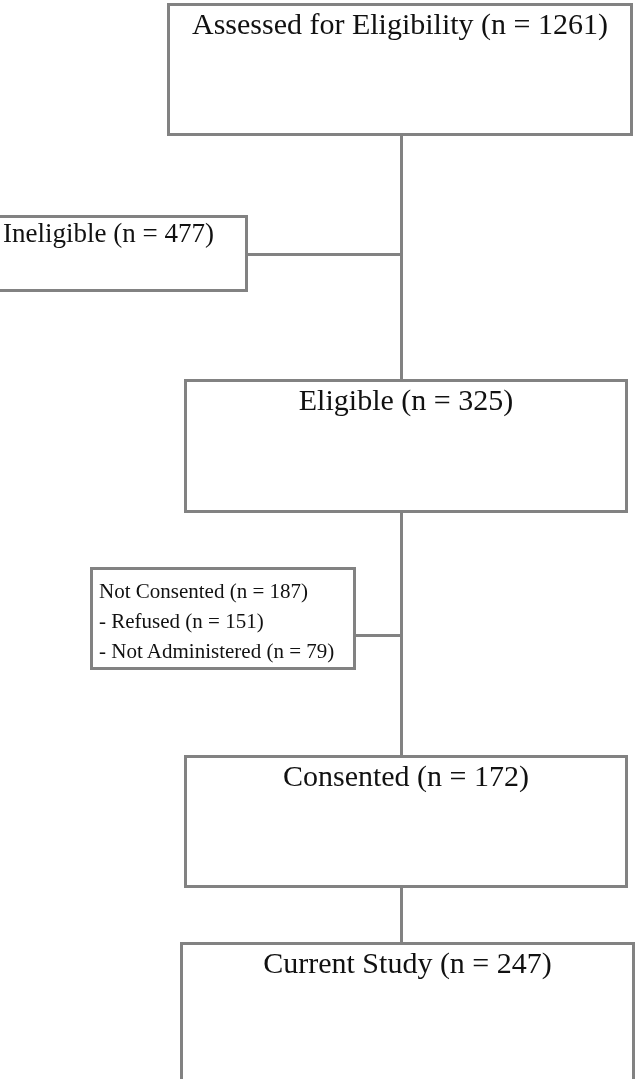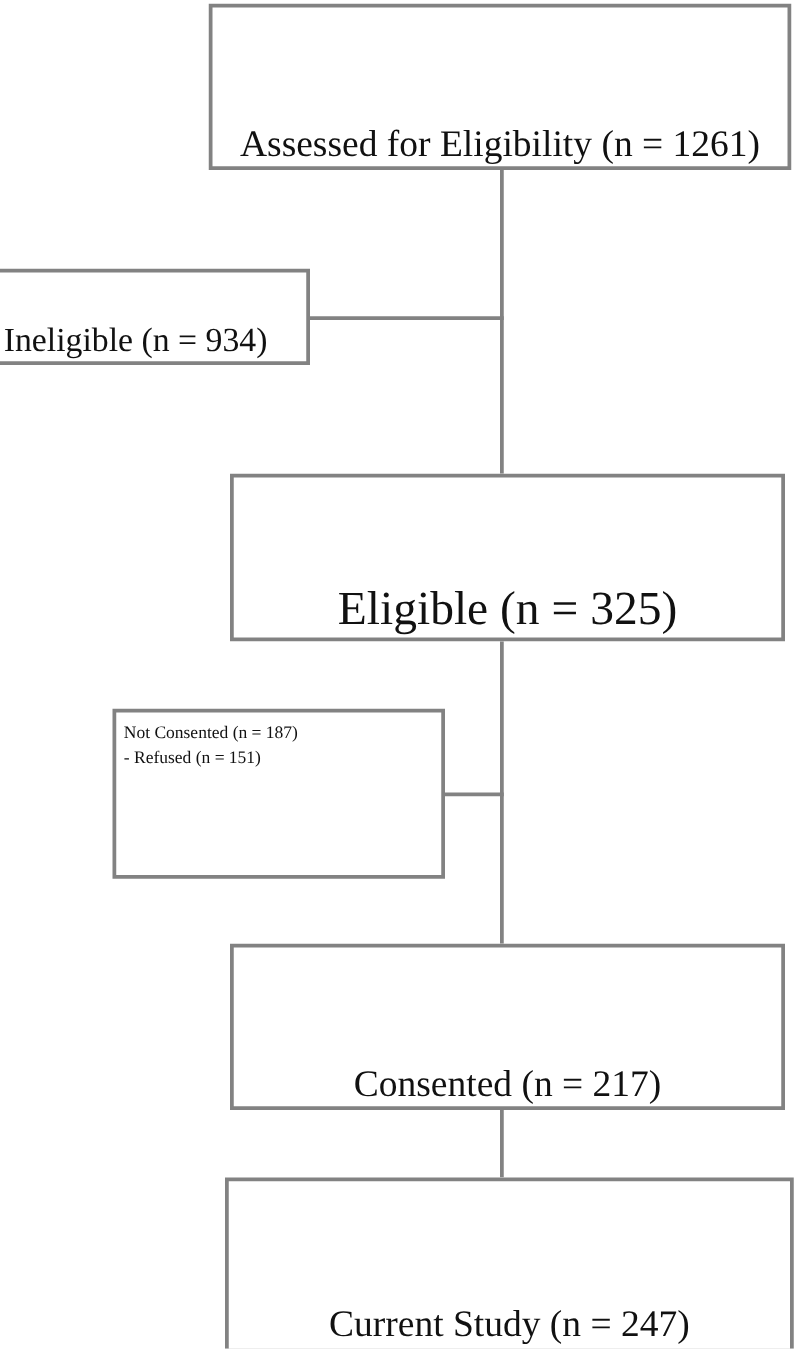--- a/index.html
+++ b/index.html
@@ -16,21 +16,21 @@
     font-family: "Liberation Serif", "DejaVu Serif", serif;
     color: #000000;
     overflow: hidden;
   }
   .node {
     position: absolute;
     box-sizing: border-box;
     border: 3px solid #828282;
     background: #ffffff;
     display: flex;
-    align-items: flex-end;
+    align-items: flex-start;
     justify-content: center;
     text-align: center;
     line-height: 1.18;
     color: #111111;
   }
   .node .node-text {
     display: block;
     width: 100%;
     padding: 0 6px;
     box-sizing: border-box;
@@ -57,28 +57,28 @@
   }
   #node-ineligible .node-text {
     text-align: left;
     padding-left: 4px;
   }
   #node-eligible {
     left: 184px;
     top: 379px;
     width: 444px;
     height: 134px;
-    font-size: 38px;
+    font-size: 30px;
   }
   #node-not-consented {
     left: 90px;
     top: 567px;
     width: 266px;
-    height: 136px;
-    font-size: 14px;
+    height: 103px;
+    font-size: 21px;
     justify-content: flex-start;
     align-items: flex-start;
   }
   #node-not-consented .node-text {
     text-align: left;
     padding: 7px 0 0 6px;
     line-height: 1.42;
   }
   #node-consented {
     left: 184px;
@@ -121,36 +121,37 @@
   <div class="connector h" id="conn-ineligible-branch"></div>
   <div class="connector v" id="conn-eligible-consented"></div>
   <div class="connector h" id="conn-notconsented-branch"></div>
   <div class="connector v" id="conn-consented-diagnostic"></div>
 
   <div class="node" id="node-assessed">
     <span class="node-text">Assessed for Eligibility (n = 1261)</span>
   </div>
 
   <div class="node" id="node-ineligible">
-    <span class="node-text">Ineligible (n = 934)</span>
+    <span class="node-text">Ineligible (n = 477)</span>
   </div>
 
   <div class="node" id="node-eligible">
     <span class="node-text">Eligible (n = 325)</span>
   </div>
 
   <div class="node" id="node-not-consented">
     <span class="node-text">
       <span class="tline">Not Consented (n = 187)</span>
       <span class="tline">- Refused (n = 151)</span>
+      <span class="tline">- Not Administered (n = 79)</span>
     </span>
   </div>
 
   <div class="node" id="node-consented">
-    <span class="node-text">Consented (n = 217)</span>
+    <span class="node-text">Consented (n = 172)</span>
   </div>
 
   <div class="node" id="node-diagnostic">
     <span class="node-text">
       <span class="tline">Current Study (n = 247)</span>
     </span>
   </div>
 
 </div>
 

